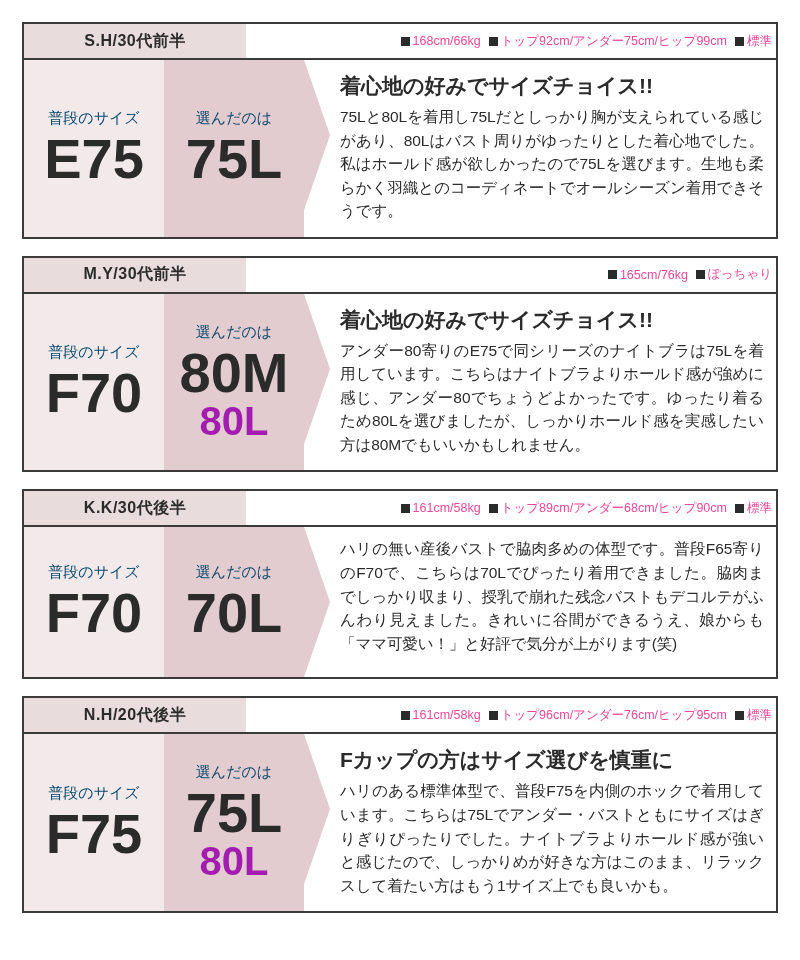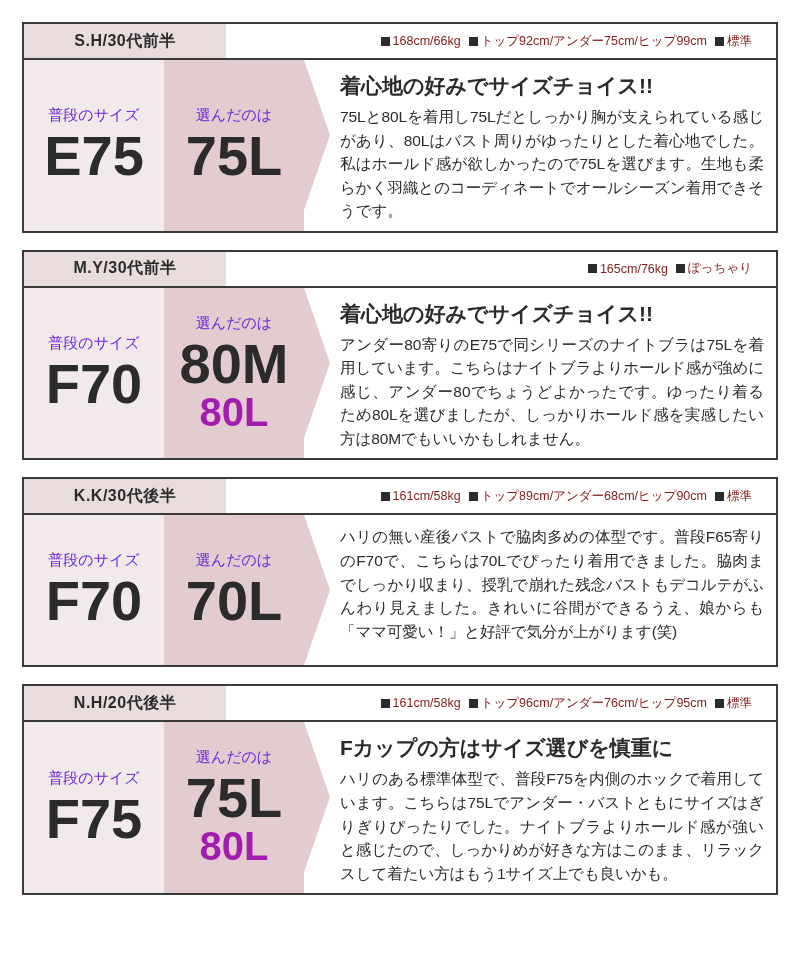--- a/index.html
+++ b/index.html
@@ -29,39 +29,39 @@
     background: #ffffff;
   }
   .review-head {
     display: flex;
     align-items: stretch;
     border-bottom: 2px solid #3a3a3a;
     background: #ffffff;
     height: 34px;
   }
   .head-name {
-    width: 202px;
+    width: 222px;
     background: #e9dcdd;
     display: flex;
     align-items: center;
     justify-content: center;
     font-size: 16px;
     font-weight: bold;
     letter-spacing: 0.5px;
     color: #2b2b2b;
     box-sizing: border-box;
   }
   .head-specs {
     flex: 1;
     display: flex;
     align-items: center;
     justify-content: flex-end;
-    padding-right: 24px;
+    padding-right: 4px;
     font-size: 12.5px;
-    color: #7f1d1d;
+    color: #ec4899;
     white-space: nowrap;
     letter-spacing: 0px;
     border-radius: 8px;
   }
   .spec {
     display: inline-flex;
     align-items: center;
     margin-left: 8px;
   }
   .spec-sq {
@@ -103,40 +103,40 @@
     right: -26px;
     top: 0;
     width: 0;
     height: 0;
     border-top: 75px solid transparent;
     border-bottom: 75px solid transparent;
     border-left: 26px solid #e2cccf;
   }
   .col-label {
     font-size: 15px;
-    color: #6d28d9;
+    color: #0c4a6e;
     margin-bottom: 2px;
     letter-spacing: 0px;
   }
   .col-value {
     font-size: 56px;
     font-weight: bold;
     line-height: 1.02;
     color: #2b2b2b;
     letter-spacing: 0px;
   }
   .col-value2 {
     font-size: 40px;
     font-weight: bold;
     line-height: 1.02;
     color: #a21caf;
   }
   .col-text {
     flex: 1;
-    padding: 10px 12px 8px 36px;
+    padding: 10px 12px 14px 36px;
     box-sizing: border-box;
   }
   .review-title {
     font-size: 21px;
     font-weight: bold;
     color: #2b2b2b;
     margin: 2px 0 5px 0;
     letter-spacing: 0px;
   }
   .review-body-text {

